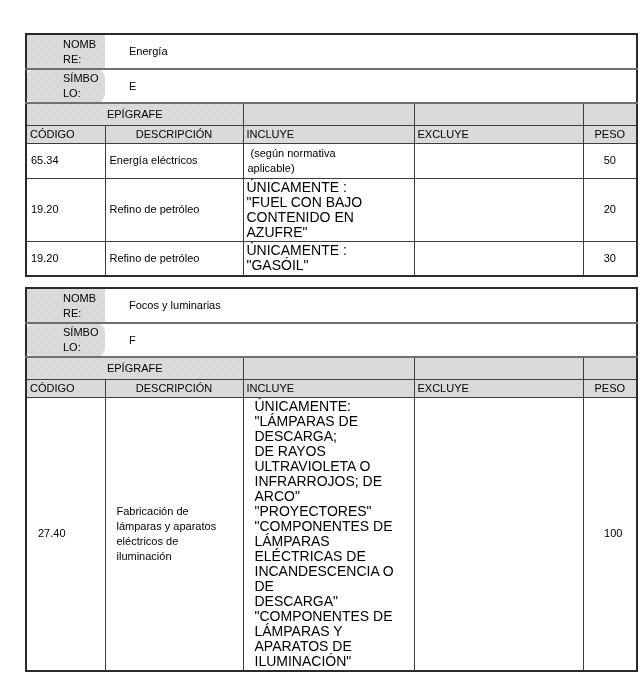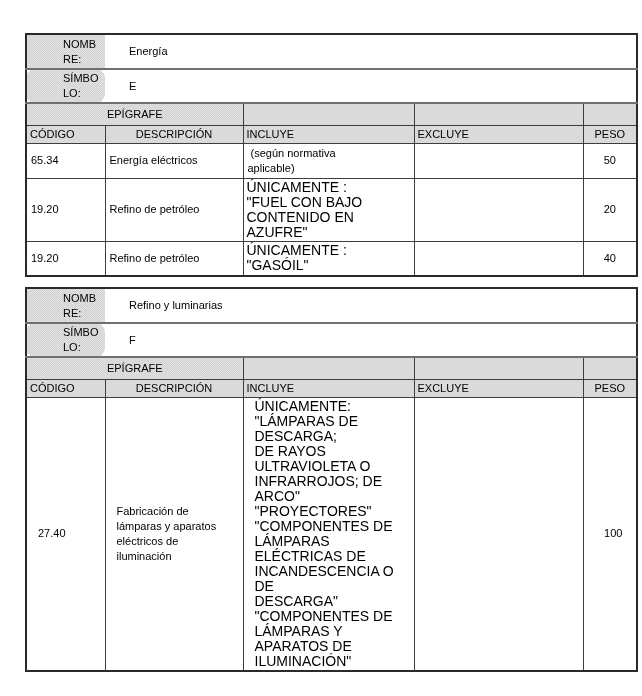--- a/index.html
+++ b/index.html
@@ -114,37 +114,37 @@
 CONTENIDO EN AZUFRE"</td>
         <td></td>
         <td class="center">20</td>
       </tr>
       <tr class="h35">
         <td>19.20</td>
         <td>Refino de petróleo</td>
         <td class="pre sm">ÚNICAMENTE :
 "GASÓIL"</td>
         <td></td>
-        <td class="center">40</td>
+        <td class="center">30</td>
       </tr>
     </tbody>
   </table>
 
   <table class="doc" id="t2">
     <colgroup>
         <col class="c1">
         <col class="c2">
         <col class="c3">
         <col class="c4">
         <col class="c5">
       </colgroup>
     <tbody>
       <tr class="r-info r-nombre">
         <td class="gray lbl">NOMBRE:</td>
-        <td class="val" colspan="4">Refino y luminarias</td>
+        <td class="val" colspan="4">Focos y luminarias</td>
       </tr>
       <tr class="r-info r-simbolo">
         <td class="gray lbl">SÍMBOLO:</td>
         <td class="val" colspan="4">F</td>
       </tr>
       <tr class="r-epigrafe">
         <td class="gray center" colspan="2">EPÍGRAFE</td>
         <td class="gray"></td>
         <td class="gray"></td>
         <td class="gray"></td>

